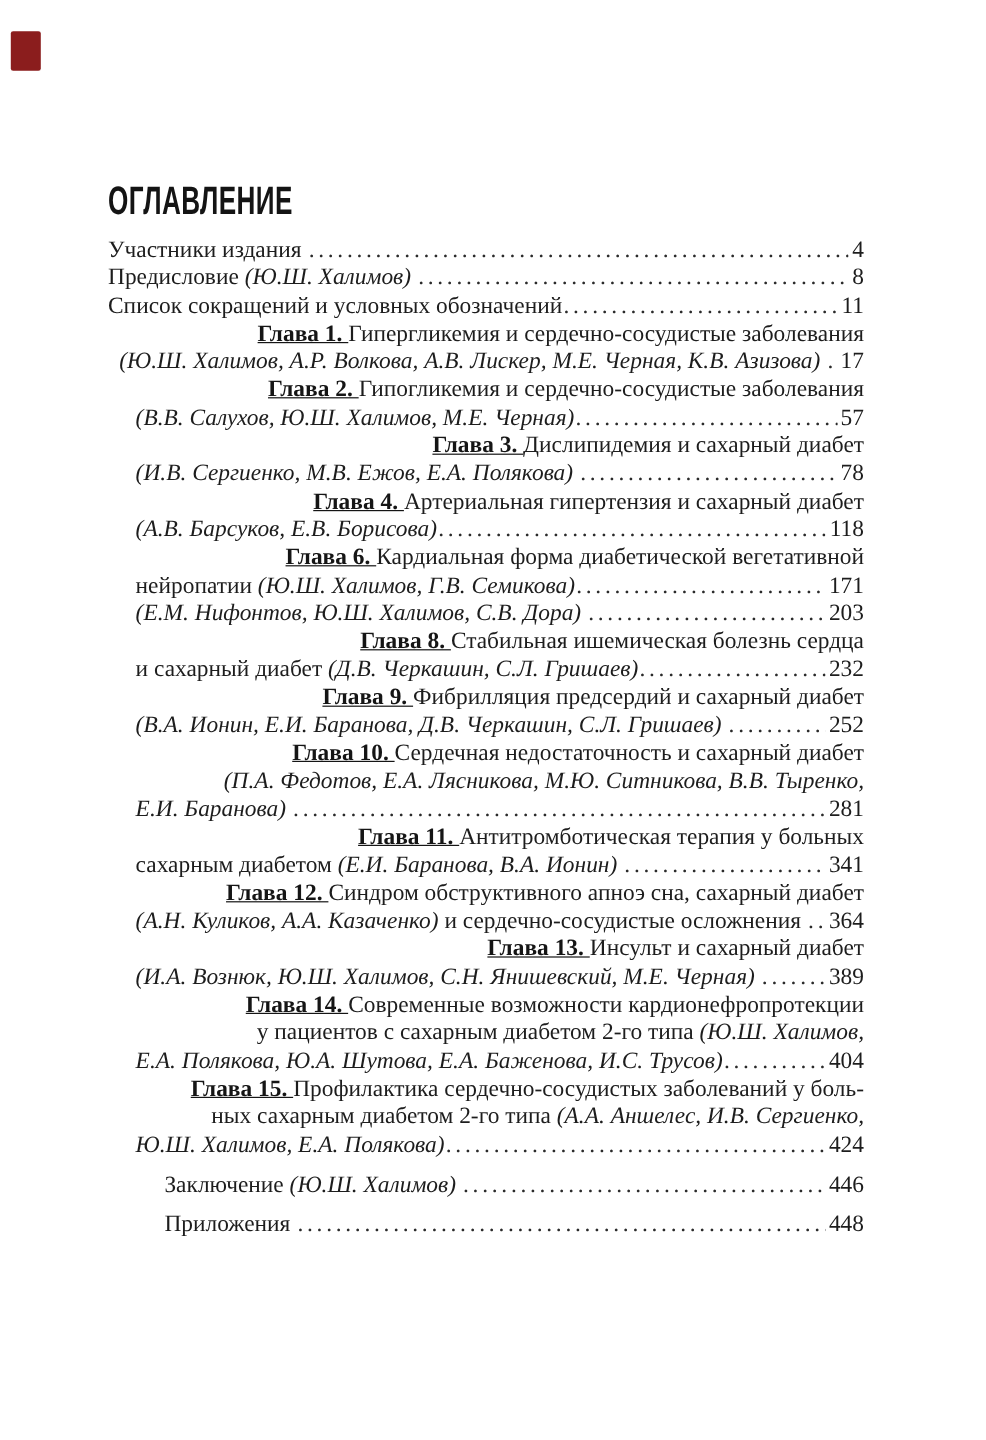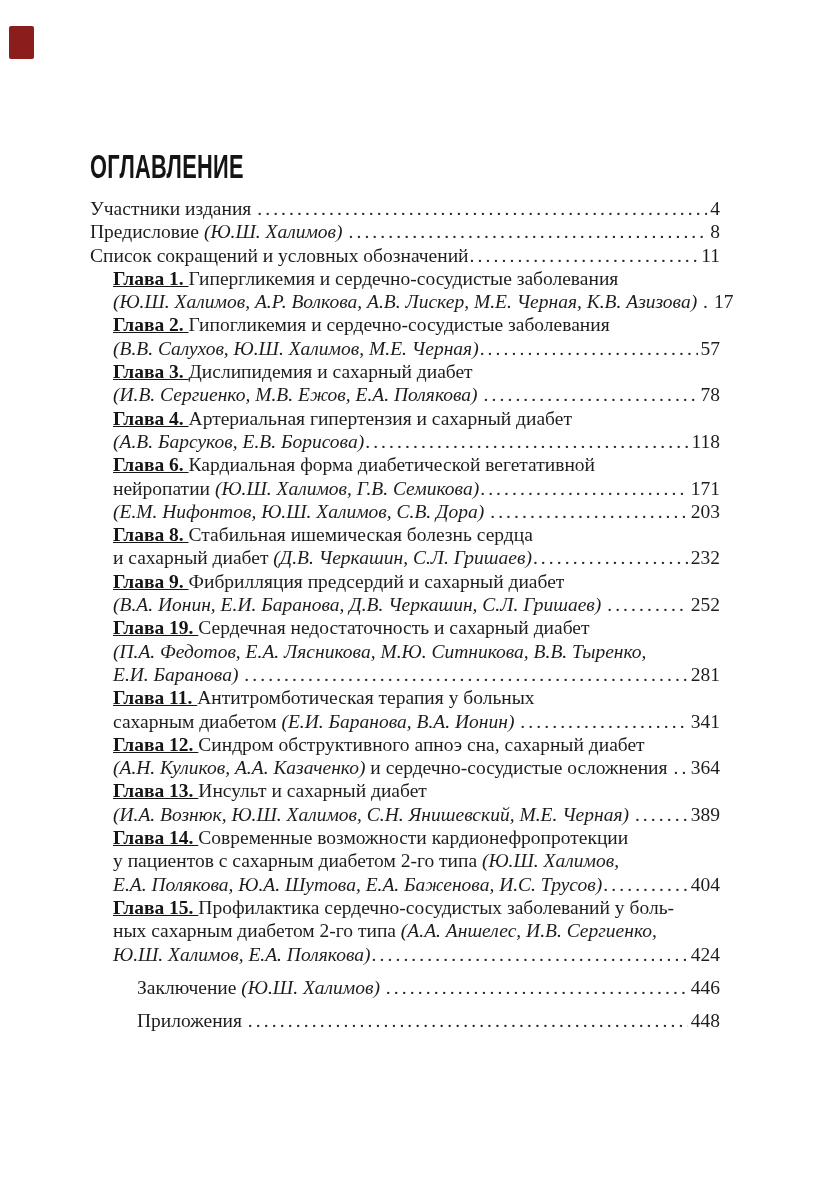--- a/index.html
+++ b/index.html
@@ -39,20 +39,21 @@
   .toc-list { }
   .toc-entry { }
   .toc-entry.indent { padding-left: 23px; }
   .toc-entry.gap { margin-top: 10px; margin-left: 47px; }
   .toc-line {
     display: flex;
     align-items: baseline;
     font-size: 19.5px;
     line-height: 23.3px;
     white-space: pre;
+    justify-content: flex-end;
   }
   .run { flex: 0 0 auto; }
   .run.b { font-weight: bold; color: #151515; text-decoration: underline; }
   .run.i { font-style: italic; }
   .leader {
     flex: 1 1 auto;
     overflow: hidden;
     white-space: nowrap;
     min-width: 8px;
     margin: 0 3px 0 1px;
@@ -106,21 +107,21 @@
       </div>
       <div class="toc-entry indent">
         <div class="toc-line"><span class="run b">Глава 8. </span><span class="run n">Стабильная ишемическая болезнь сердца</span></div>
         <div class="toc-line"><span class="run n">и сахарный диабет </span><span class="run i">(Д.В. Черкашин, С.Л. Гришаев)</span><span class="leader"></span><span class="page-num">232</span></div>
       </div>
       <div class="toc-entry indent">
         <div class="toc-line"><span class="run b">Глава 9. </span><span class="run n">Фибрилляция предсердий и сахарный диабет</span></div>
         <div class="toc-line"><span class="run i">(В.А. Ионин, Е.И. Баранова, Д.В. Черкашин, С.Л. Гришаев) </span><span class="leader"></span><span class="page-num">252</span></div>
       </div>
       <div class="toc-entry indent">
-        <div class="toc-line"><span class="run b">Глава 19. </span><span class="run n">Сердечная недостаточность и сахарный диабет</span></div>
+        <div class="toc-line"><span class="run b">Глава 10. </span><span class="run n">Сердечная недостаточность и сахарный диабет</span></div>
         <div class="toc-line"><span class="run i">(П.А. Федотов, Е.А. Лясникова, М.Ю. Ситникова, В.В. Тыренко,</span></div>
         <div class="toc-line"><span class="run i">Е.И. Баранова) </span><span class="leader"></span><span class="page-num">281</span></div>
       </div>
       <div class="toc-entry indent">
         <div class="toc-line"><span class="run b">Глава 11. </span><span class="run n">Антитромботическая терапия у больных</span></div>
         <div class="toc-line"><span class="run n">сахарным диабетом </span><span class="run i">(Е.И. Баранова, В.А. Ионин) </span><span class="leader"></span><span class="page-num">341</span></div>
       </div>
       <div class="toc-entry indent">
         <div class="toc-line"><span class="run b">Глава 12. </span><span class="run n">Синдром обструктивного апноэ сна, сахарный диабет</span></div>
         <div class="toc-line"><span class="run i">(А.Н. Куликов, А.А. Казаченко) </span><span class="run n">и сердечно-сосудистые осложнения </span><span class="leader"></span><span class="page-num">364</span></div>

